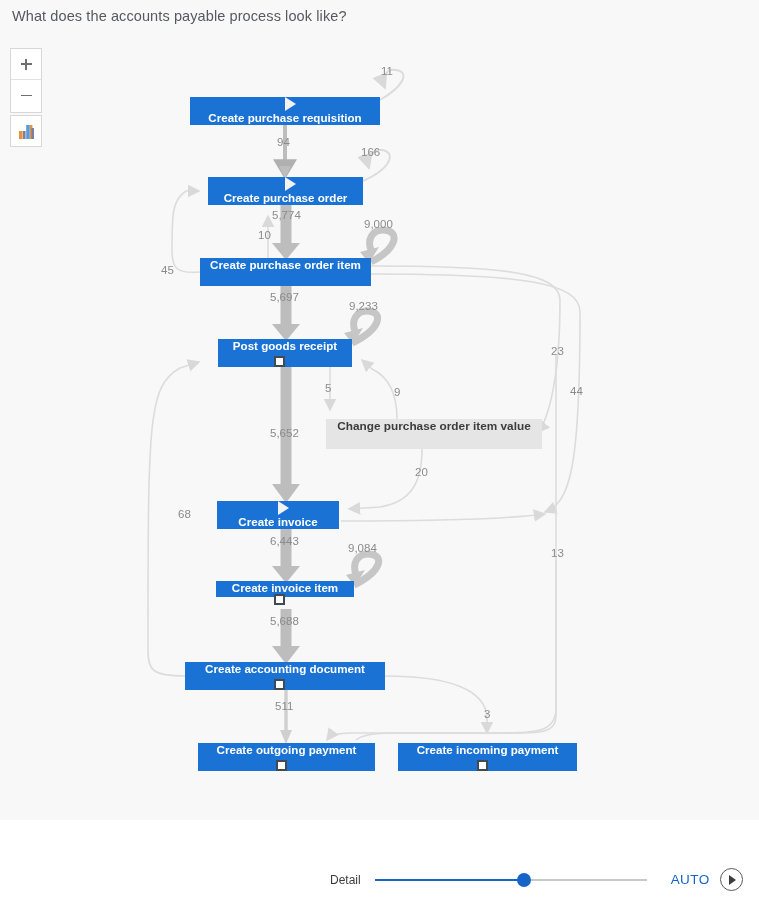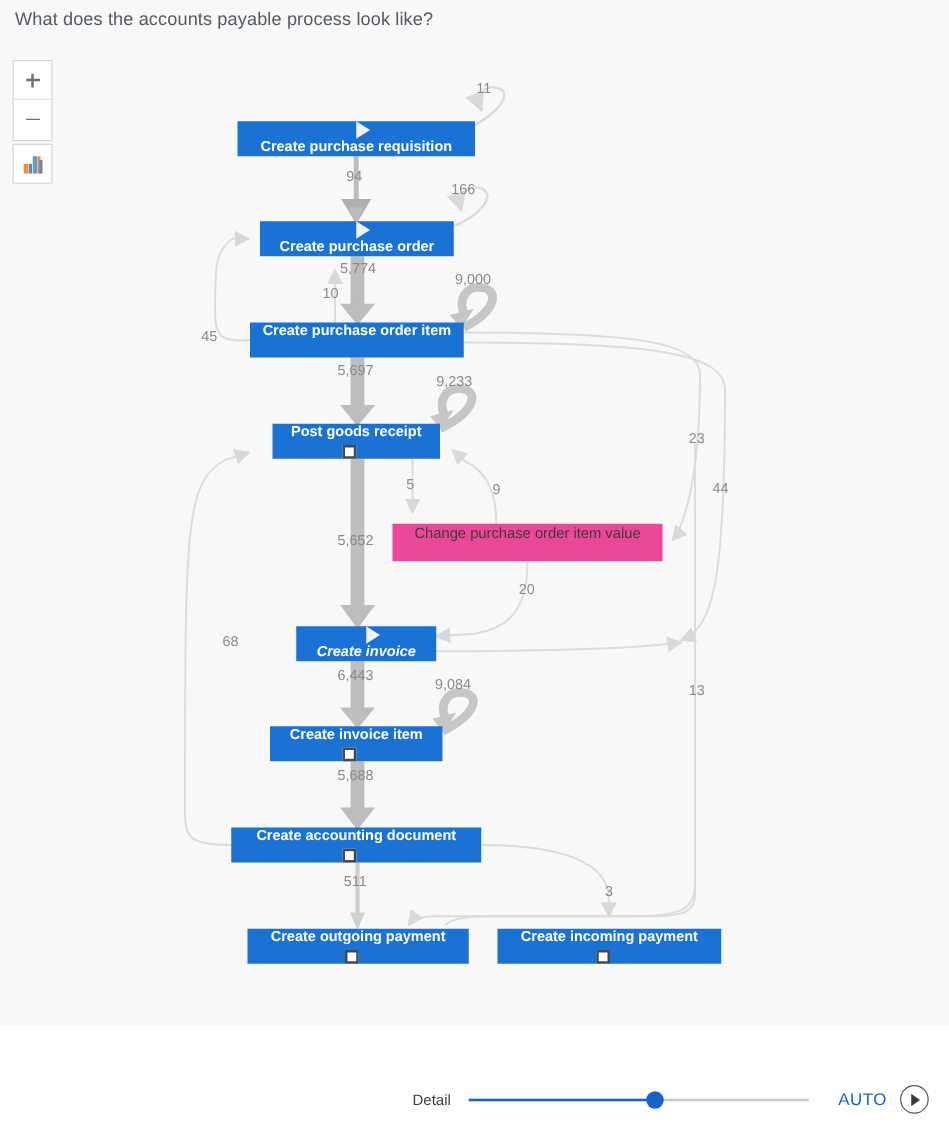--- a/index.html
+++ b/index.html
@@ -51,21 +51,21 @@
     box-sizing:border-box;
     display:flex;align-items:center;
     font-size:11.6px;font-weight:bold;
     color:#ffffff;
     z-index:20;
     cursor:pointer;
     white-space:nowrap;
     flex-direction:column;
   }
   .node.blue{background:#1a73d4;}
-  .node.orange{background:#ec4899;color:#3c3c3c;font-weight:normal;font-size:11.8px;}
+  .node.orange{background:#e5e5e5;color:#3c3c3c;font-weight:bold;font-size:11.8px;margin-left:12px;}
   .node .nlabel{flex:1;text-align:center;}
   .play-ico{
     width:0;height:0;margin-left:10px;
     border-top:7px solid transparent;
     border-bottom:7px solid transparent;
     border-left:11px solid #f2f2f2;
     flex:0 0 auto;
   }
   .doc-ico{
     width:11px;height:11px;margin-right:11px;
@@ -241,26 +241,26 @@
       <div class="node blue" style="left: 218px; top: 339px; width: 134px; height: 28px;">
         <span class="spacer-l"></span>
         <span class="nlabel">Post goods receipt</span>
         <span class="doc-ico"></span>
       </div>
       <div class="node orange" style="left: 314px; top: 419px; width: 216px; height: 30px;">
         <span class="spacer-l"></span>
         <span class="nlabel">Change purchase order item value</span>
         <span class="spacer-r"></span>
       </div>
-      <div class="node blue" style="left: 237px; top: 501px; width: 112px; height: 28px; font-style: italic;">
+      <div class="node blue" style="left: 217px; top: 501px; width: 122px; height: 28px;">
         <span class="play-ico"></span>
         <span class="nlabel">Create invoice</span>
         <span class="spacer-r"></span>
       </div>
-      <div class="node blue" style="left: 216px; top: 581px; width: 138px; height: 28px;">
+      <div class="node blue" style="left: 216px; top: 581px; width: 138px; height: 16px;">
         <span class="spacer-l"></span>
         <span class="nlabel">Create invoice item</span>
         <span class="doc-ico"></span>
       </div>
       <div class="node blue" style="left: 185px; top: 662px; width: 200px; height: 28px;">
         <span class="spacer-l"></span>
         <span class="nlabel">Create accounting document</span>
         <span class="doc-ico"></span>
       </div>
       <div class="node blue" style="left: 198px; top: 743px; width: 177px; height: 28px;">

